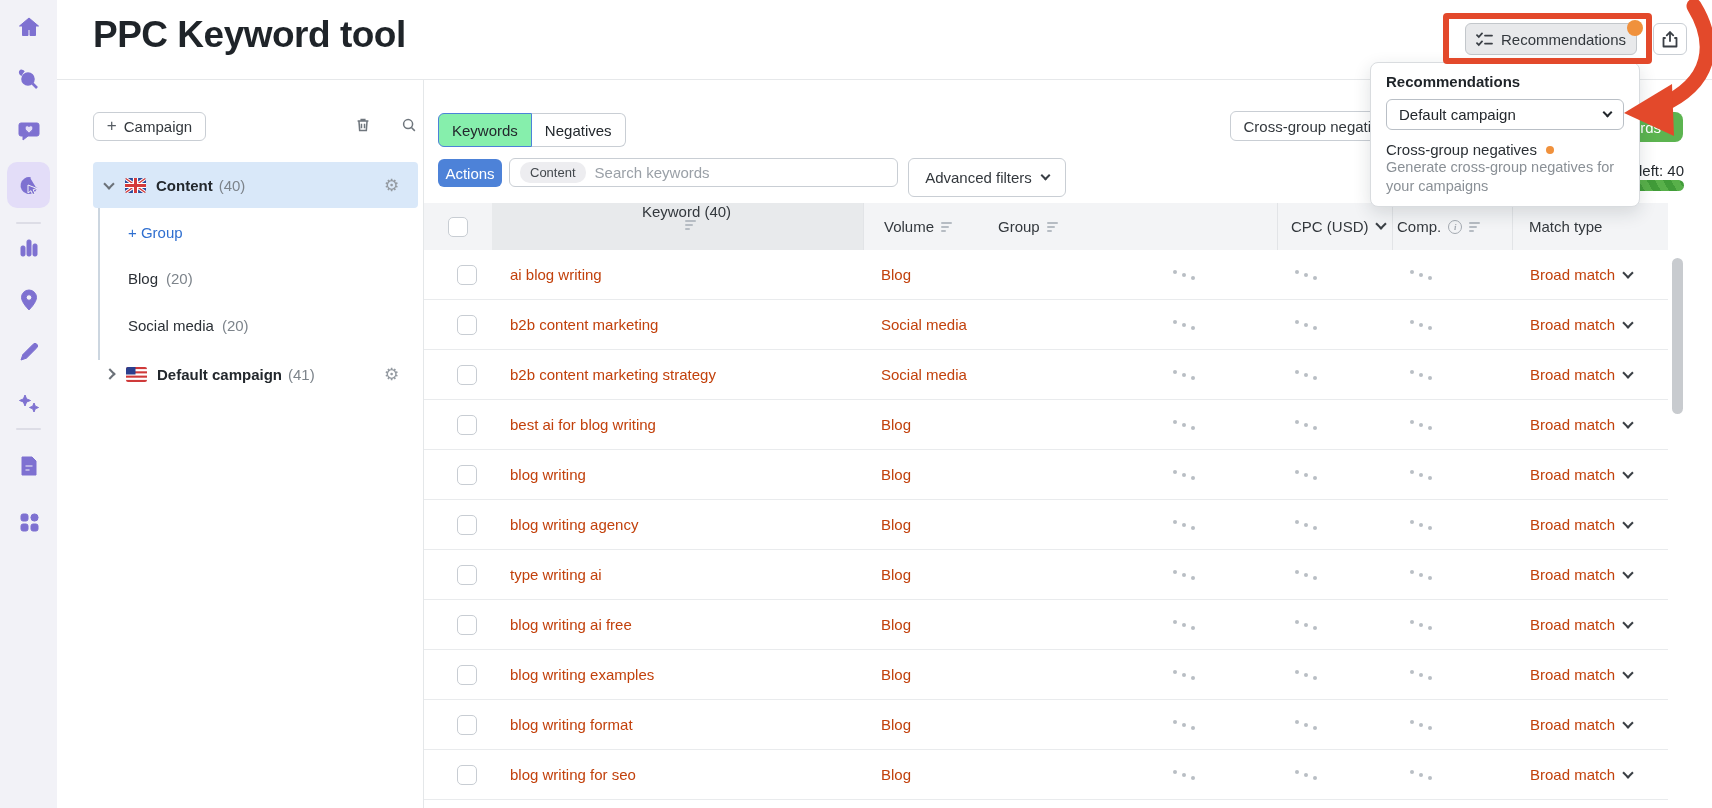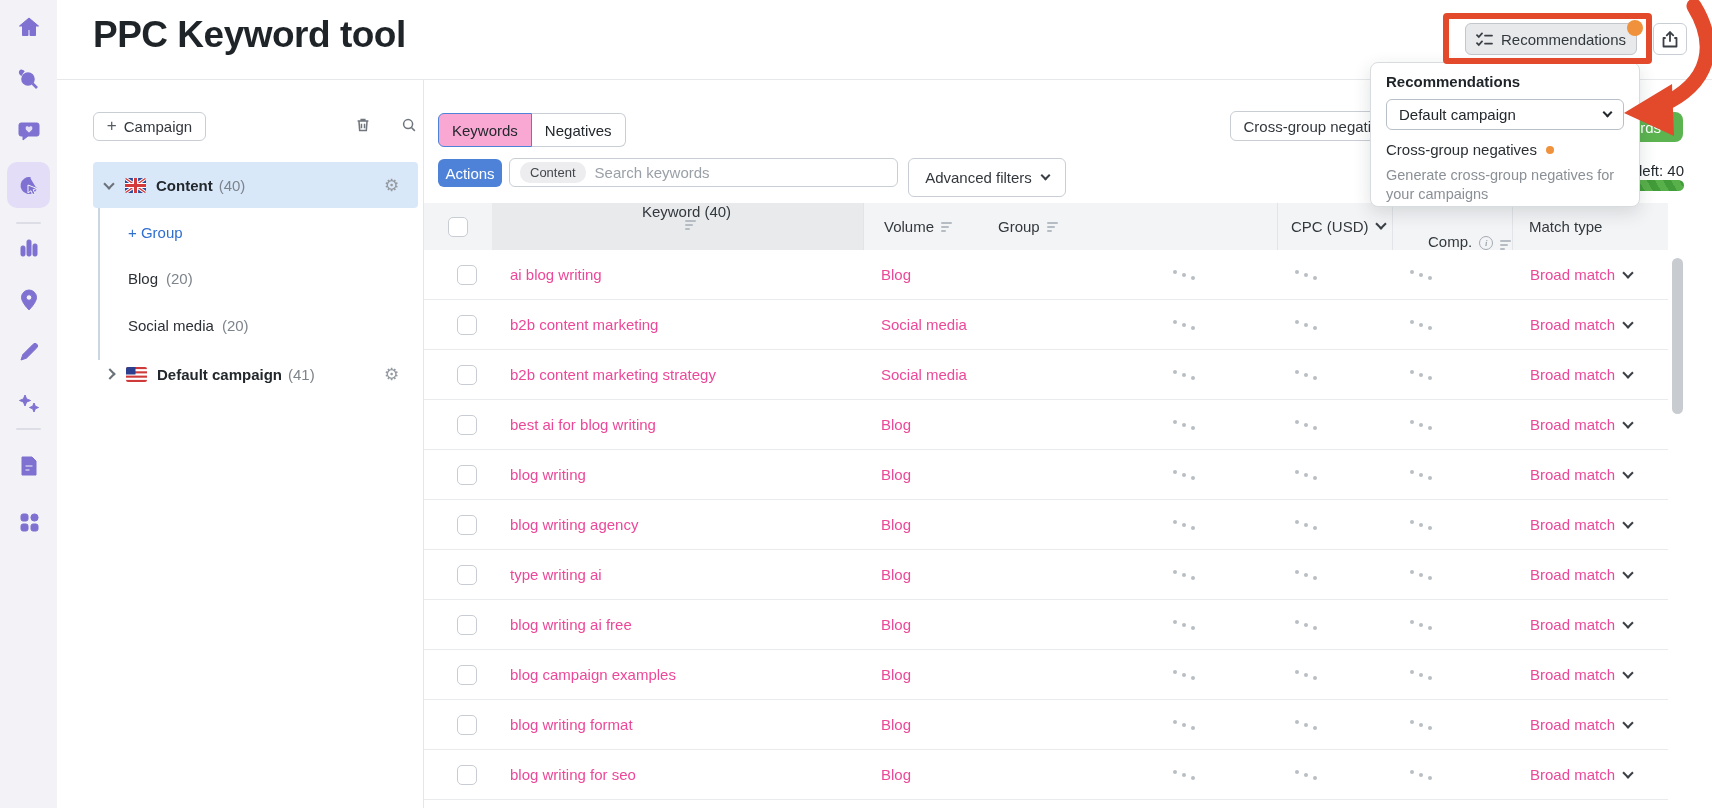--- a/index.html
+++ b/index.html
@@ -41,21 +41,21 @@
   .gear { position:absolute; font-size:17px; color:#949aa1; line-height:1; }
   .flag { width:21px; height:15px; margin-left:12px; border-radius:2px; flex:none; }
   .tree-vline { position:absolute; left:98px; top:208px; width:2px; height:152px; background:#ccd6e0; }
   .tree-sub { position:absolute; left:128px; font-size:15px; color:#2b3publish036; color:#2b3036; display:flex; }
   .blue-link { color:#2f6fd0; font-size:15px; }
   .sub-count { color:#7d848b; margin-left:8px; }
 
   
   .tabs { position:absolute; left:438px; top:113px; height:34px; display:flex; }
   .tab { height:34px; display:flex; align-items:center; padding:0 13px; font-size:15px; color:#23282d; border:1px solid #c9ced4; background:#fff; }
-  .tab.active { background:#f9a8d4; border:1px solid #4d82d8; border-radius:6px 0 0 6px; }
+  .tab.active { background:#86efac; border:1px solid #4d82d8; border-radius:6px 0 0 6px; }
   .tab.inactive { border-left:none; border-radius:0 6px 6px 0; }
   .actions-btn { position:absolute; left:438px; top:159px; width:64px; height:28px; background:#4d82d8; border:none; border-radius:6px; color:#fff; font-size:15px; display:flex; align-items:center; justify-content:center; }
   .search-box { position:absolute; left:509px; top:158px; width:389px; height:29px; border:1px solid #c9ced4; border-radius:6px; background:#fff; display:flex; align-items:center; padding:0 10px; gap:9px; }
   .pill { background:#ededf0; border-radius:10px; height:21px; display:flex; align-items:center; padding:0 10px; font-size:13px; color:#43484d; }
   .ph { font-size:15px; color:#9aa0a7; }
   .adv-btn { position:absolute; left:908px; top:158px; width:158px; height:39px; gap:10px; }
   .cross-btn { position:absolute; left:1230px; top:111px; width:178px; height:30px; z-index:1; }
   .add-kw-btn { position:absolute; left:1545px; top:112px; width:138px; height:30px; background:#5cb450; border:none; border-radius:8px; color:#fff; font-size:15px; display:flex; align-items:center; justify-content:center; z-index:1; }
   .kw-left { position:absolute; top:162px; left:1544px; width:140px; text-align:right; font-size:15px; color:#23282d; z-index:1; }
   .kw-bar { position:absolute; left:1564px; top:180px; width:120px; height:11px; border-radius:6px; z-index:1;
@@ -64,45 +64,45 @@
   
   .table { position:absolute; left:424px; top:203px; width:1244px; }
   .thead { display:flex; height:47px; background:#f3f4f6; align-items:center; font-size:15px; color:#33383d; }
   .th { display:flex; align-items:center; height:100%; padding-left:18px; }
   .c-check { width:68px; justify-content:center; padding-left:0; display:flex; align-items:center; }
   .c-kw { width:371px; }
   .th.c-kw { background:#e8eaec;flex-direction:column; }
   .c-group { width:292px; padding-left:13px; }
   .c-vol { width:122px; padding-left:20px; }
   .c-cpc { width:115px; padding-left:13px; }
-  .c-comp { width:120px; padding-left:35px;align-items:flex-end; }
+  .c-comp { width:120px; padding-left:4px; }
   .c-match { width:156px; padding-left:16px; }
   .th.c-vol,.th.c-cpc,.th.c-comp,.th.c-match { border-left:1px solid #e2e4e7; }
   .sort { display:inline-flex; flex-direction:column; gap:2px; margin-left:7px; }
   .sort i { display:block; height:2px; background:#b6bcc3; border-radius:1px; }
   .sort i:nth-child(1){ width:11px; } .sort i:nth-child(2){ width:8px; } .sort i:nth-child(3){ width:5px; }
   .hchev { width:8px; height:8px; border-right:2px solid #3a3f45; border-bottom:2px solid #3a3f45; transform:rotate(45deg); margin-left:8px; margin-top:-5px; }
   .info { width:14px; height:14px; border:1.4px solid #a4aab1; border-radius:50%; color:#a4aab1; font-size:9px; font-style:italic; font-weight:700; display:inline-flex; align-items:center; justify-content:center; margin-left:7px; font-family:"Liberation Serif", serif; }
-  .trow { display:flex; height:50px; align-items:center; border-bottom:1px solid #e9ebed; font-size:15px; color:#ec4899; background:#fff; }
+  .trow { display:flex; height:50px; align-items:center; border-bottom:1px solid #e9ebed; font-size:15px; color:#c2410c; background:#fff; }
   .cell { display:flex; align-items:center; height:100%; padding-left:18px; }
   .checkbox { width:20px; height:20px; border:1.5px solid #c8cdd3; border-radius:5px; background:#fff; }
   .dots { position:relative; width:26px; height:12px; display:inline-block; }
   .dots i { position:absolute; width:4px; height:4px; border-radius:50%; background:#b9bec4; }
   .dots i:nth-child(1){ left:0; top:1px; } .dots i:nth-child(2){ left:9px; top:4px; } .dots i:nth-child(3){ left:18px; top:7px; }
   .match-val { display:flex; align-items:center; gap:9px; }
   .mchev { width:8px; height:8px; border-right:2px solid #3a3f45; border-bottom:2px solid #3a3f45; transform:rotate(45deg); margin-top:-4px; }
   .scrollbar { position:absolute; left:1672px; top:258px; width:11px; height:156px; background:#c8cbcf; border-radius:6px; z-index:2; }
 
   
   .popup { position:absolute; left:1370px; top:62px; width:270px; height:145px; background:#fff; border:1px solid #d9dcdf; border-radius:8px; box-shadow:0 6px 18px rgba(30,40,50,.14); z-index:10; padding:10px 15px; }
   .popup-title { font-size:15px; font-weight:700; color:#1f2429; }
   .popup-select { margin-top:9px; height:31px; border:1px solid #b9bfc6; border-radius:6px; display:flex; align-items:center; justify-content:space-between; padding:0 12px; font-size:15px; color:#23282d; }
   .popup-item { margin-top:11px; font-size:15px; color:#2a2f34; display:flex; align-items:center; gap:9px; }
   .odot { width:8px; height:8px; border-radius:50%; background:#f0913c; }
-  .popup-desc { margin-top:8px; font-size:14.5px; line-height:19px; color:#8a9096; }
+  .popup-desc { margin-top:0; font-size:14.5px; line-height:19px; color:#8a9096; }
 
   
   .hl-box { position:absolute; left:1443px; top:13px; width:209px; height:51px; border:6px solid #e3492b; border-radius:4px; z-index:20; }
   .arrow-svg { position:absolute; left:0; top:0; width:1712px; height:808px; pointer-events:none; z-index:21; }
 </style>
 </head>
 <body>
 
 <div id="app">
 
@@ -618,21 +618,21 @@
               <span>Broad match</span>
               <span class="mchev"></span>
             </span>
       </div>
     </div>
 
     <div class="trow">
       <div class="cell c-check">
             <span class="checkbox"></span>
           </div>
-      <div class="cell c-kw">blog campaign examples</div>
+      <div class="cell c-kw">blog writing examples</div>
       <div class="cell c-group">Blog</div>
       <div class="cell c-vol">
             <span class="dots">
               <i></i>
               <i></i>
               <i></i>
             </span>
           </div>
       <div class="cell c-cpc">
             <span class="dots">

